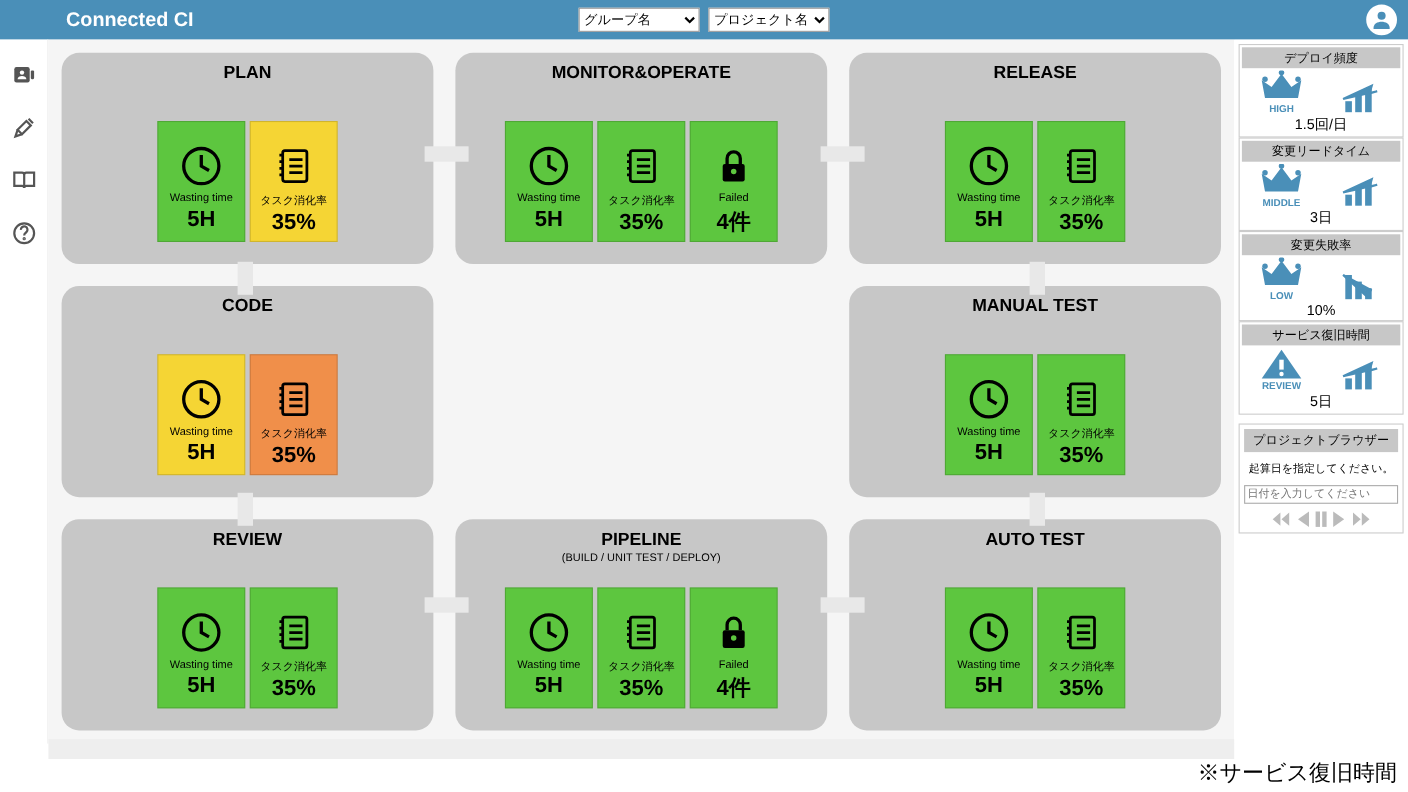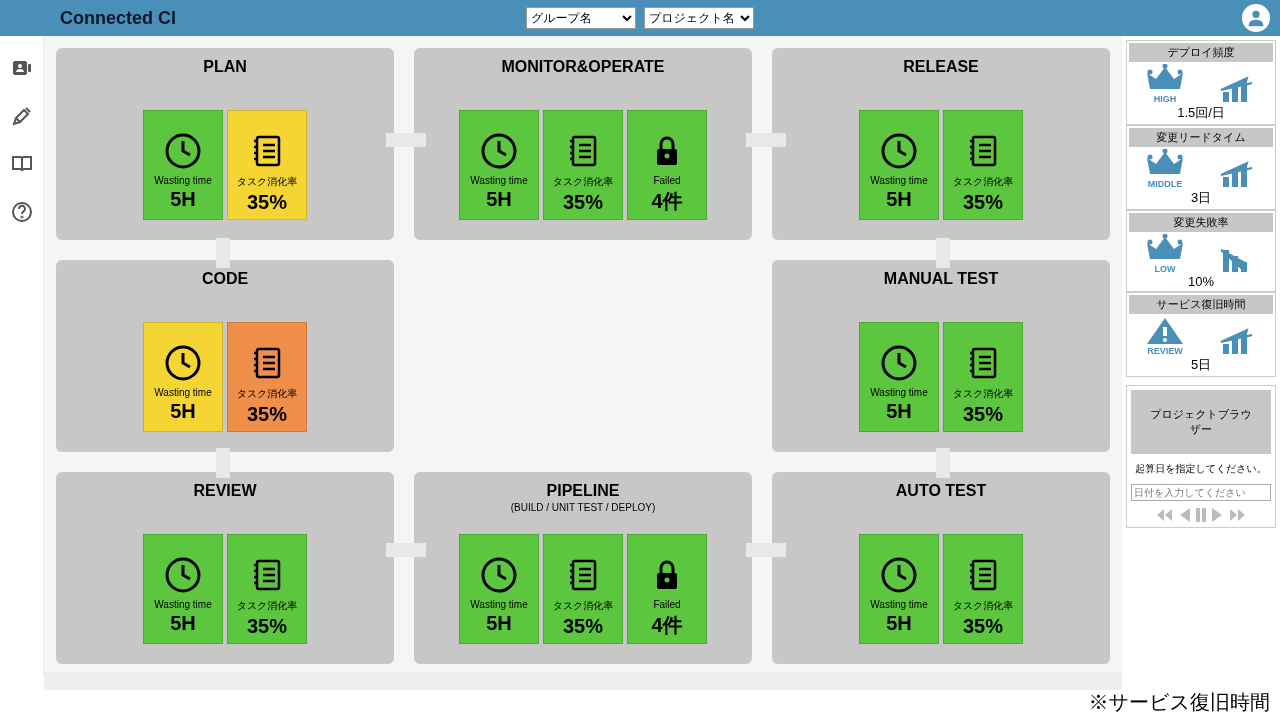--- a/index.html
+++ b/index.html
@@ -1,47 +1,47 @@
 <!DOCTYPE html>
 <html><head>
 <meta charset="utf-8">
 <style>
 *{box-sizing:border-box;margin:0;padding:0;font-family:Arial,"Hiragino Sans","Meiryo",sans-serif}
 body{width:1280px;height:720px;overflow:hidden;background:#fff}
 .header{height:36px;background:#4a8fb8;display:flex;align-items:center;padding:0 12px;position:relative}
-.logo{color:#0f172a;font-weight:bold;font-size:18px;margin-left:48px}
+.logo{color:#ffffff;font-weight:bold;font-size:18px;margin-left:48px}
 .header-selects{position:absolute;left:50%;transform:translateX(-50%);display:flex;gap:8px}
 .header-selects select{height:22px;font-size:12px;background:#fff;border:1px solid #999;min-width:110px}
 .avatar{position:absolute;right:10px;width:28px;height:28px;border-radius:50%;background:#fff;display:flex;align-items:center;justify-content:center}
 .sidebar{position:absolute;left:0;top:36px;width:44px;height:640px;background:#fff;border-right:1px solid #eee;display:flex;flex-direction:column;align-items:center;gap:24px;padding-top:20px}
 .sidebar-item{width:24px;height:24px;color:#555;cursor:pointer}
 .main{position:absolute;left:44px;top:36px;width:1078px;height:640px;background:#f5f5f5;padding:12px}
 .stage-grid{display:grid;grid-template-columns:repeat(3,1fr);grid-template-rows:repeat(3,1fr);gap:20px;height:100%;position:relative}
-.stage{background:#c7c7c7;border-radius:6px;padding:10px;display:flex;flex-direction:column;align-items:center}
+.stage{background:#c7c7c7;border-radius:16px;padding:10px;display:flex;flex-direction:column;align-items:center}
 .stage-title{font-weight:bold;font-size:16px;margin-bottom:2px}
 .stage-sub{font-size:10px;margin-bottom:6px}
 .metrics{display:flex;gap:4px;margin-top:auto;margin-bottom:10px}
 .metric{width:80px;height:110px;display:flex;flex-direction:column;align-items:center;padding:20px 4px;border:1px solid rgba(0,0,0,0.15)}
 .metric.green{background:#5dc63f}
 .metric.yellow{background:#f5d534}
 .metric.orange{background:#f08f4a}
 .metric-icon{width:44px;height:44px;display:flex;align-items:center;justify-content:center;margin-bottom:4px}
 .metric-label{font-size:10px;margin-bottom:2px}
 .metric-value{font-size:20px;font-weight:bold}
 .empty{background:transparent}
 .connector-h{position:absolute;height:14px;background:#e8e8e8}
 .connector-v{position:absolute;width:14px;background:#e8e8e8}
 .right-panel{position:absolute;right:0;top:36px;width:158px;height:640px;background:#fff;padding:4px;display:flex;flex-direction:column;gap:2px}
 .kpi{border:1px solid #ccc;display:flex;flex-direction:column;align-items:center;padding:2px 2px}
 .kpi-title{background:#c7c7c7;width:100%;text-align:center;font-size:11px;padding:2px 0;margin-bottom:2px}
 .kpi-row{display:flex;align-items:flex-end;justify-content:space-around;width:100%}
 .kpi-badge{font-size:9px;font-weight:bold;color:#4a8fb8}
 .kpi-val{font-size:13px;text-align:center;width:100%}
 .browser{border:1px solid #ccc;margin-top:6px;padding:4px}
-.browser-title{background:#c7c7c7;text-align:center;font-size:11px;padding:17px;margin-bottom:8px}
+.browser-title{background:#c7c7c7;text-align:center;font-size:11px;padding:3px;margin-bottom:8px}
 .browser-hint{font-size:10px;text-align:center;margin-bottom:6px}
 .browser-input{width:100%;font-size:10px;padding:2px;border:1px solid #aaa}
 .player{display:flex;justify-content:center;gap:2px;margin-top:6px;color:#aaa}
 .footer-bar{position:absolute;left:44px;bottom:30px;width:1078px;height:18px;background:#eee}
 .note{position:absolute;right:10px;bottom:4px;font-size:20px}
 svg{display:block}
 </style>
 </head>
 <body>
 

